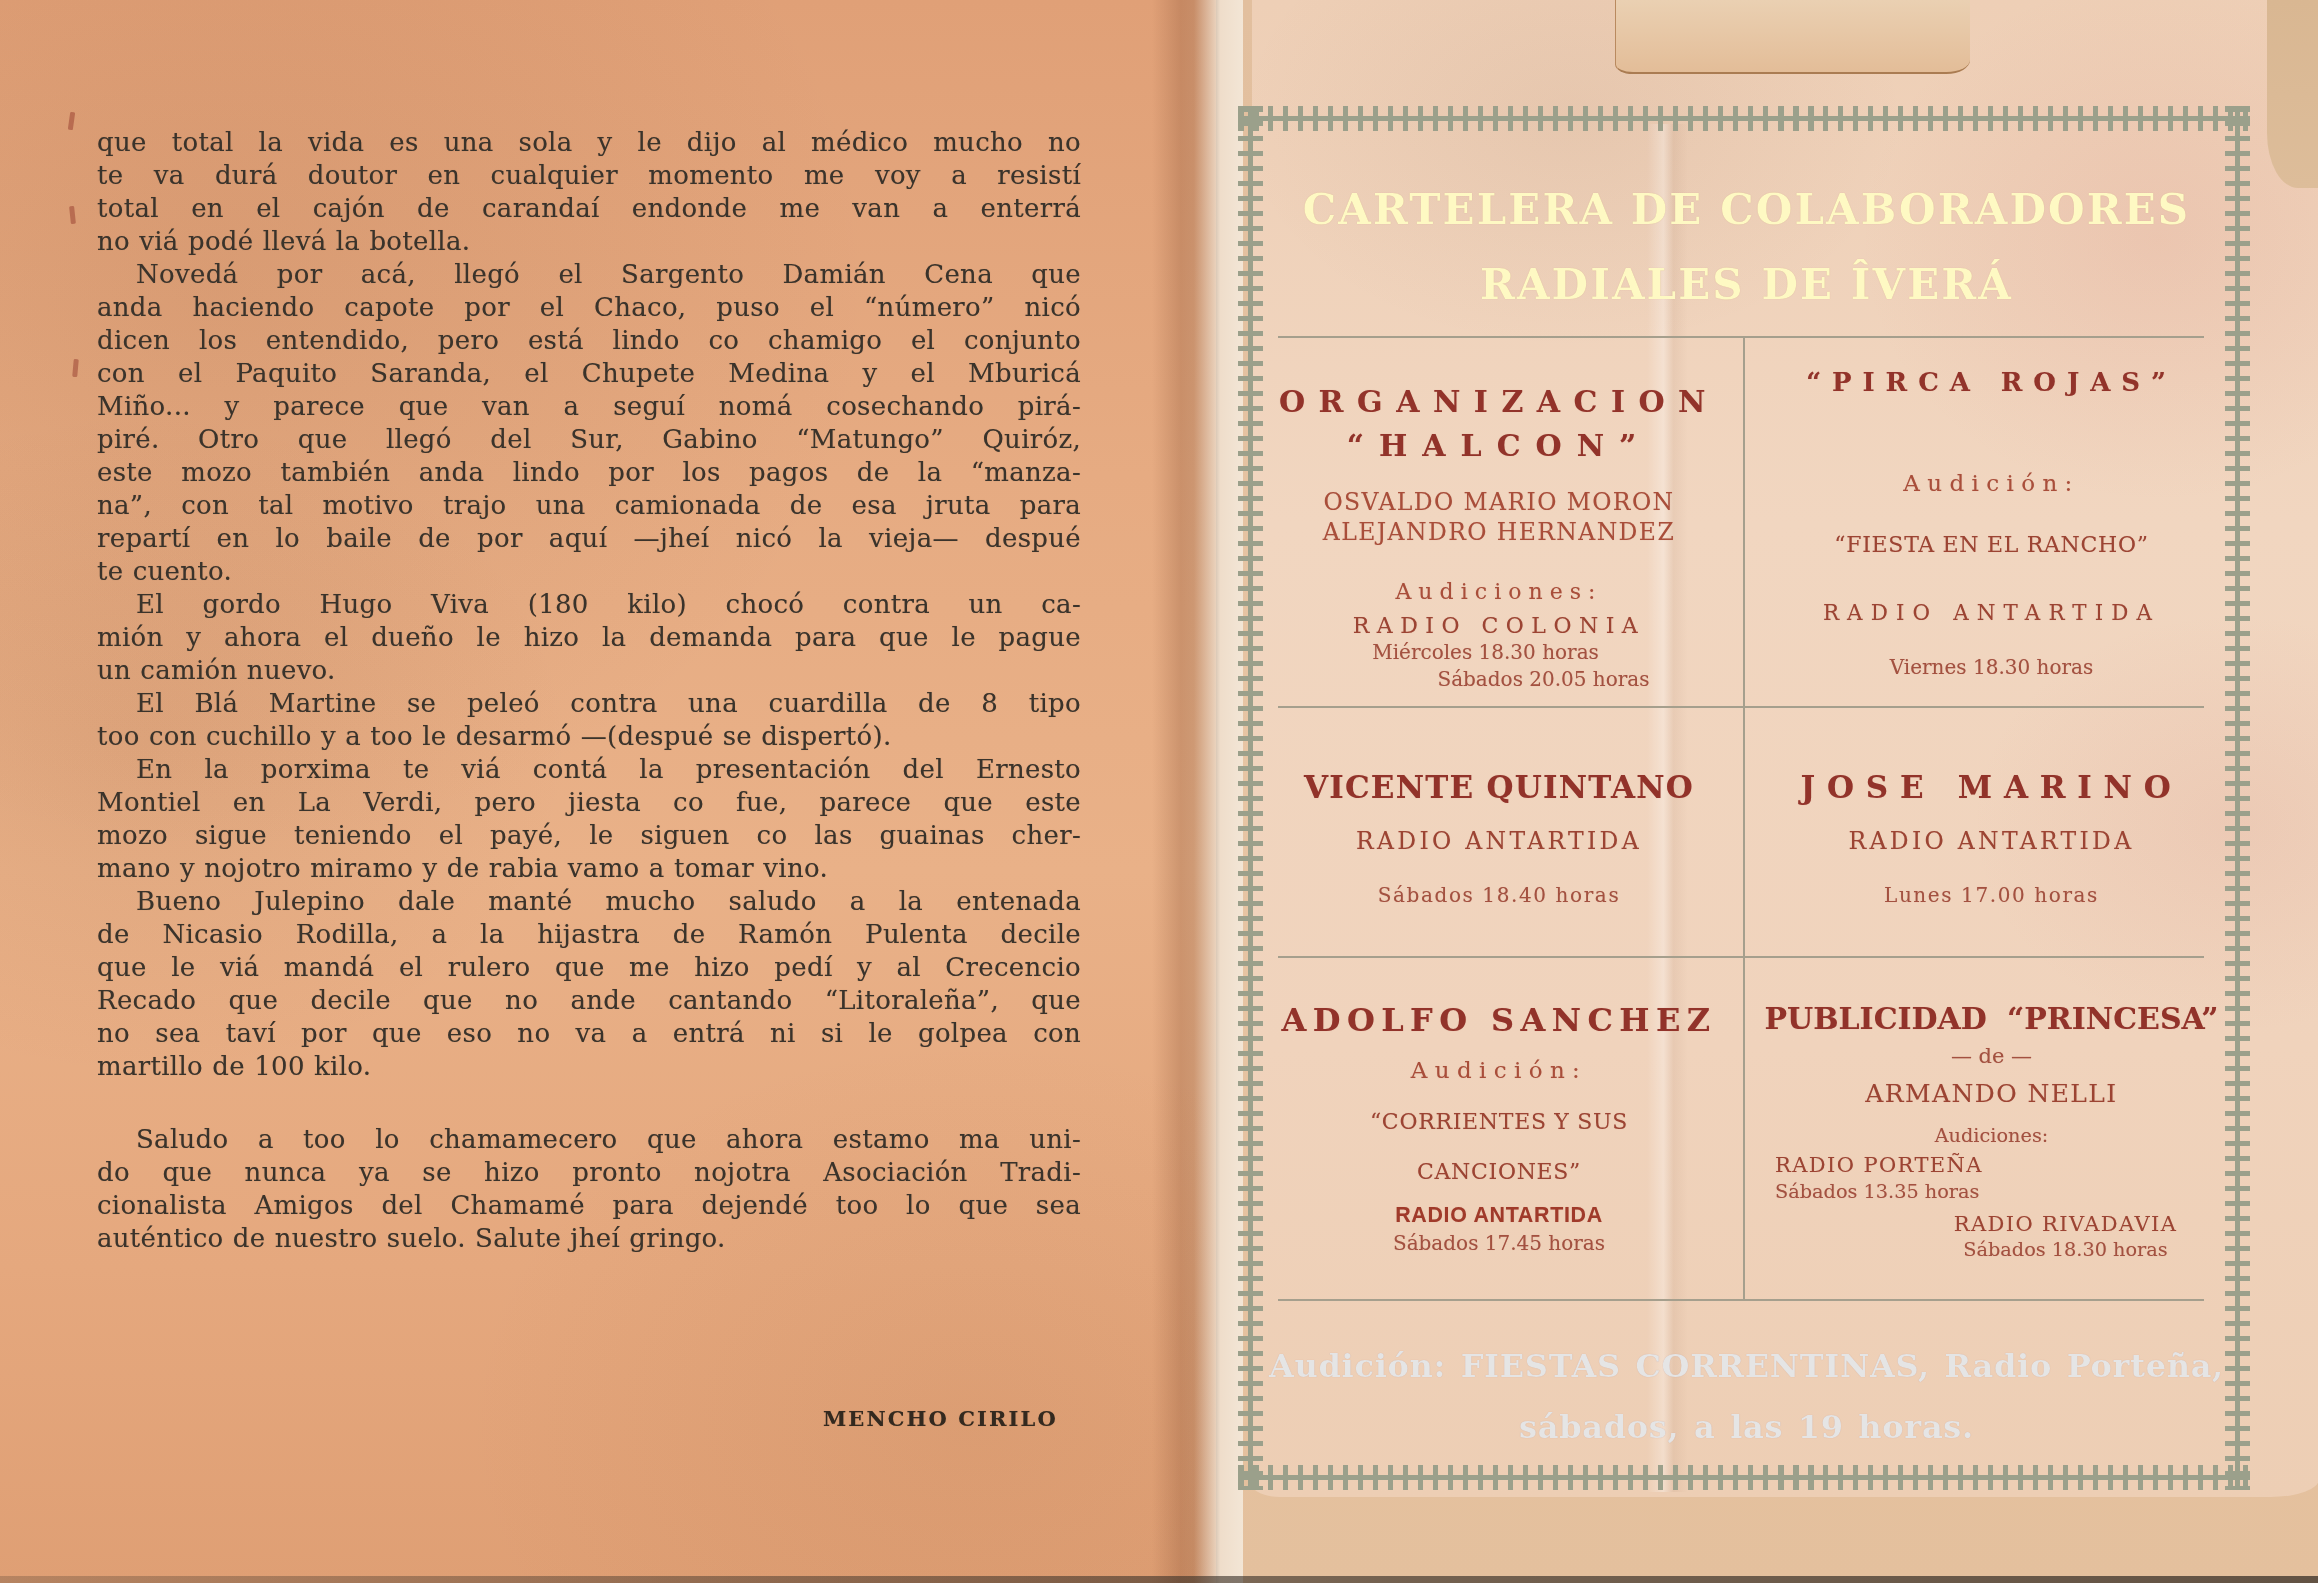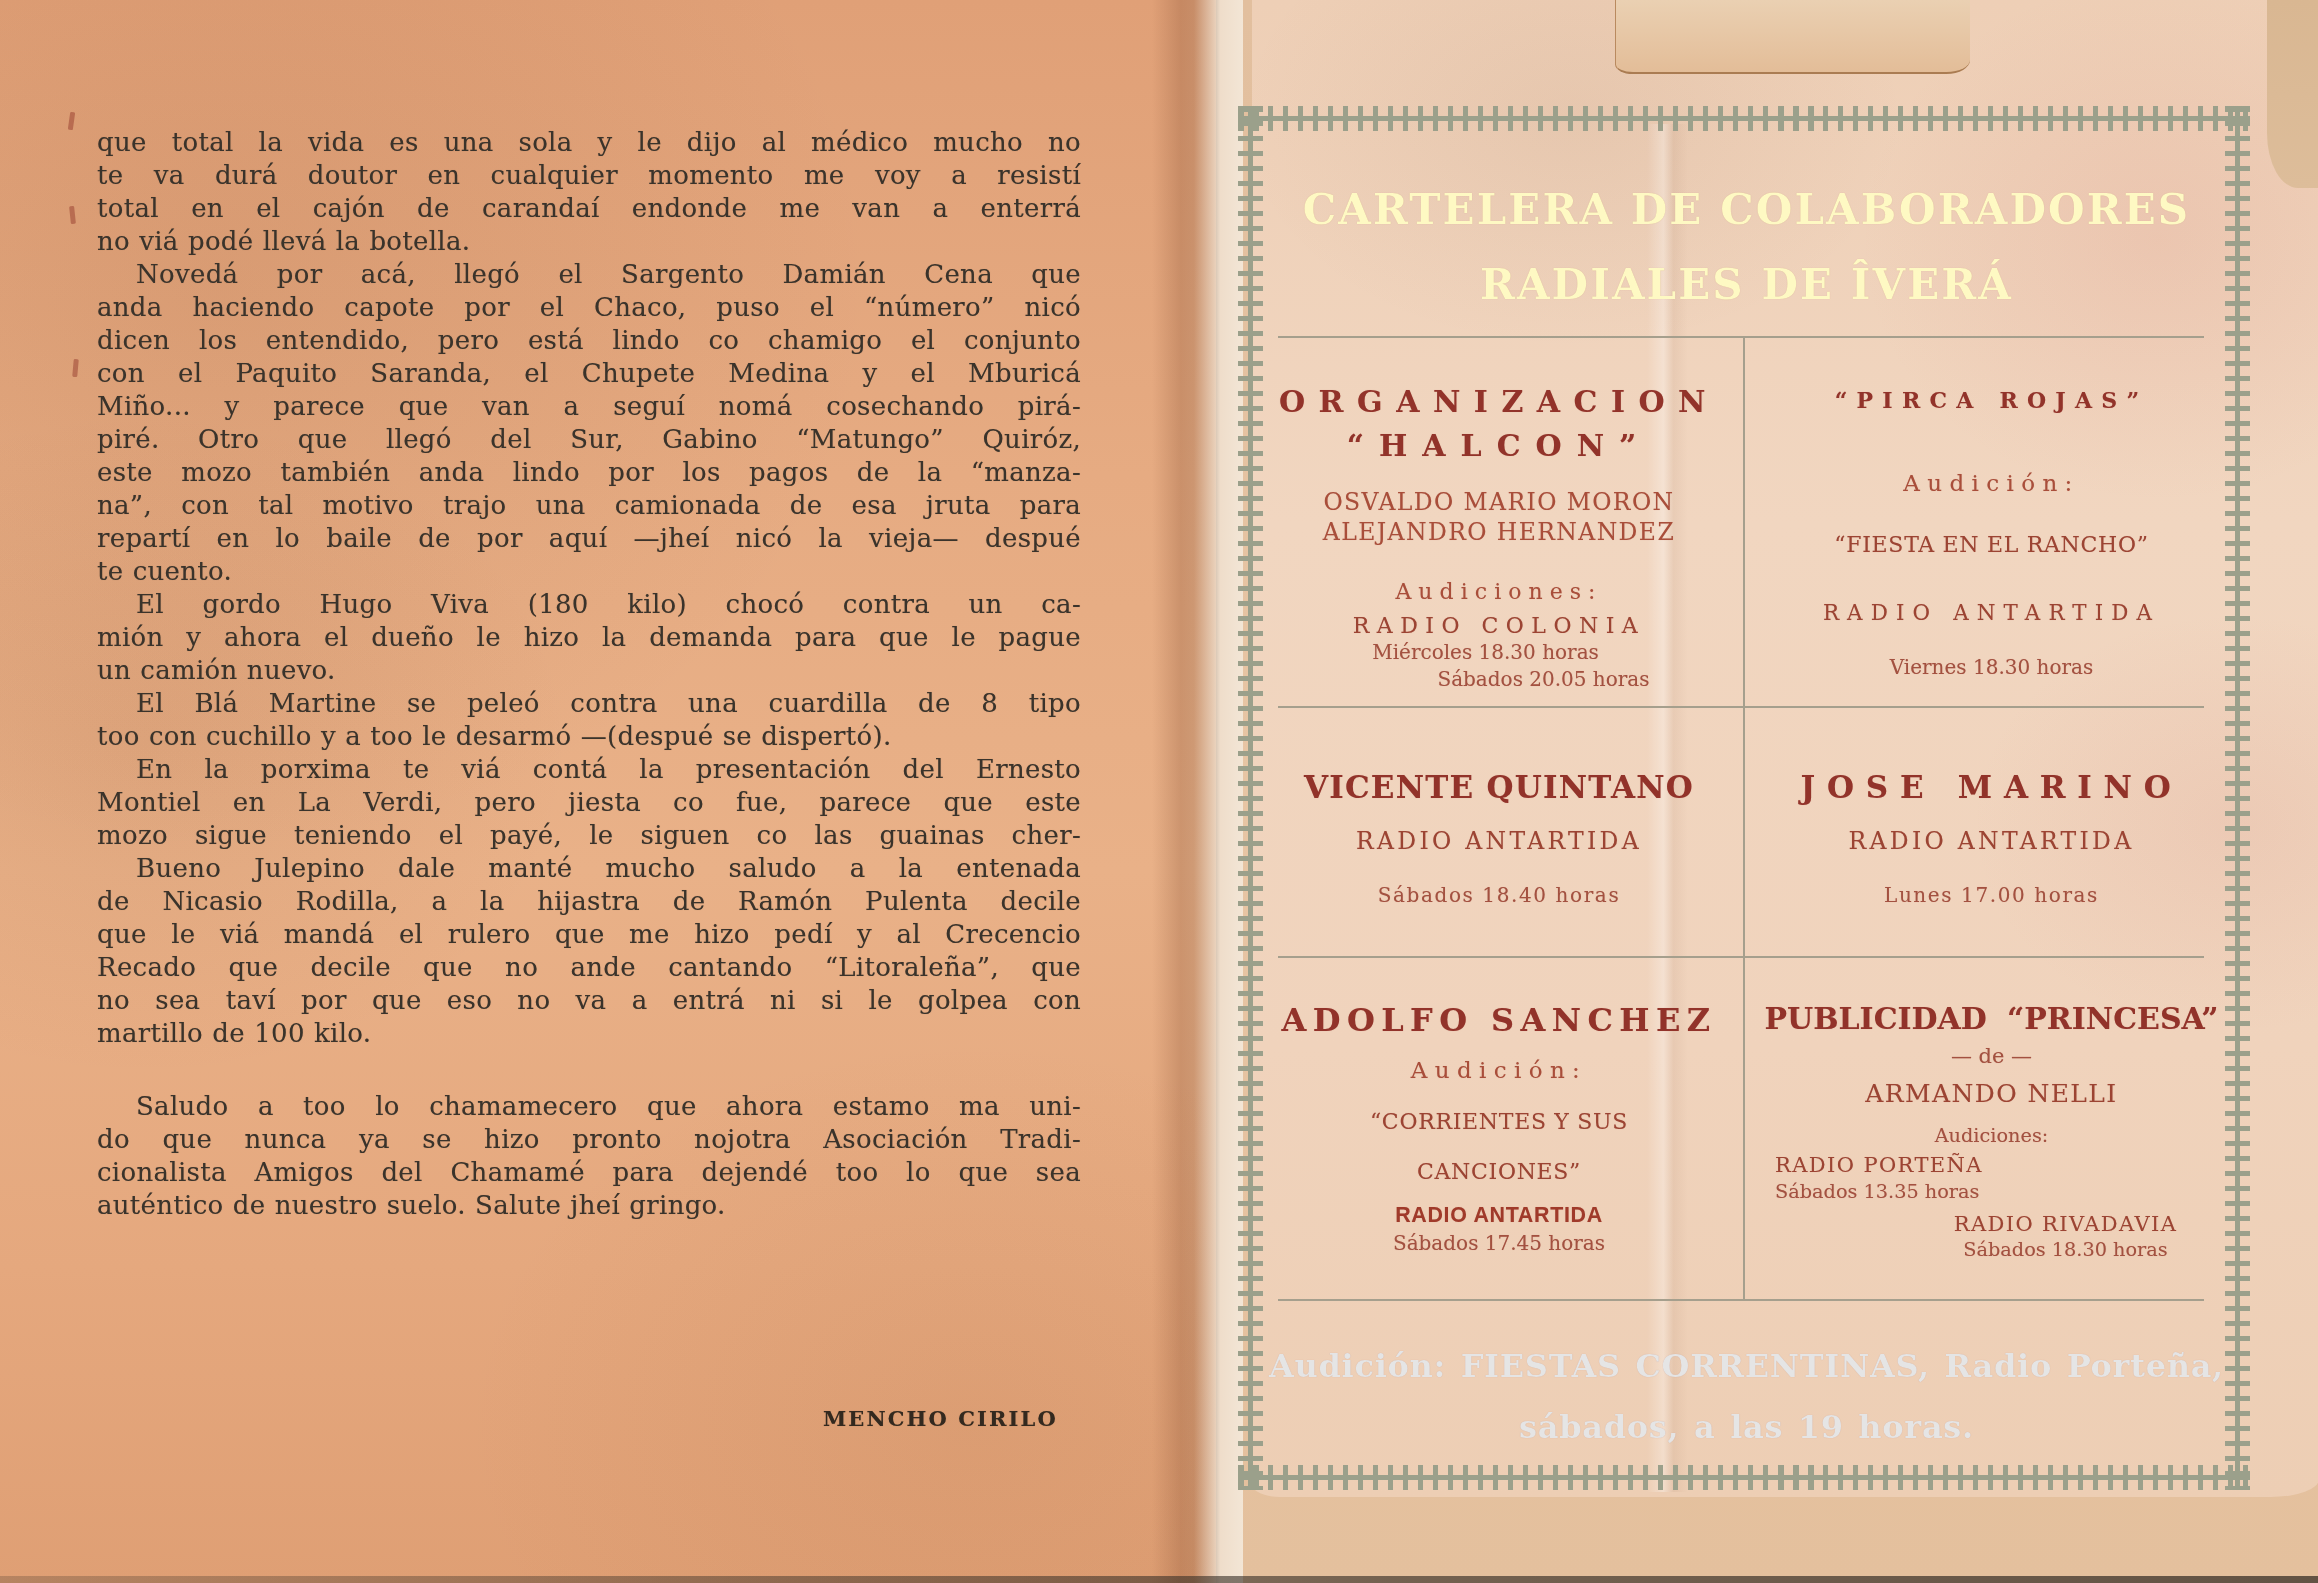--- a/index.html
+++ b/index.html
@@ -110,20 +110,21 @@
       <div class="ln">repartí en lo baile de por aquí —jheí nicó la vieja— despué</div>
       <div class="ln pend">te cuento.</div>
       <div class="ln ind">El gordo Hugo Viva (180 kilo) chocó contra un ca-</div>
       <div class="ln">mión y ahora el dueño le hizo la demanda para que le pague</div>
       <div class="ln pend">un camión nuevo.</div>
       <div class="ln ind">El Blá Martine se peleó contra una cuardilla de 8 tipo</div>
       <div class="ln pend">too con cuchillo y a too le desarmó —(despué se dispertó).</div>
       <div class="ln ind">En la porxima te viá contá la presentación del Ernesto</div>
       <div class="ln">Montiel en La Verdi, pero jiesta co fue, parece que este</div>
       <div class="ln">mozo sigue teniendo el payé, le siguen co las guainas cher-</div>
+      <div class="ln pend">mano y nojotro miramo y de rabia vamo a tomar vino.</div>
       <div class="ln ind">Bueno Julepino dale manté mucho saludo a la entenada</div>
       <div class="ln">de Nicasio Rodilla, a la hijastra de Ramón Pulenta decile</div>
       <div class="ln">que le viá mandá el rulero que me hizo pedí y al Crecencio</div>
       <div class="ln">Recado que decile que no ande cantando “Litoraleña”, que</div>
       <div class="ln">no sea taví por que eso no va a entrá ni si le golpea con</div>
       <div class="ln pend">martillo de 100 kilo.</div>
       <div class="ln ind gap">Saludo a too lo chamamecero que ahora estamo ma uni-</div>
       <div class="ln">do que nunca ya se hizo pronto nojotra Asociación Tradi-</div>
       <div class="ln">cionalista Amigos del Chamamé para dejendé too lo que sea</div>
       <div class="ln pend">auténtico de nuestro suelo. Salute jheí gringo.</div>
@@ -158,21 +159,21 @@
 
   <div class="rt c1 t-hd" style="top:384px;font-size:30px;letter-spacing:.45em;">ORGANIZACION</div>
   <div class="rt c1 t-hd" style="top:428px;font-size:30px;letter-spacing:.5em;">“HALCON”</div>
   <div class="rt c1 t-name" style="top:488px;">OSVALDO MARIO MORON</div>
   <div class="rt c1 t-name" style="top:518px;">ALEJANDRO HERNANDEZ</div>
   <div class="rt c1 t-label" style="top:579px;">Audiciones:</div>
   <div class="rt c1 t-station" style="top:613px;letter-spacing:.34em;">RADIO COLONIA</div>
   <div class="rt t-sched" style="left:1254px;width:463px;top:640px;">Miércoles 18.30 horas</div>
   <div class="rt t-sched" style="left:1312px;width:463px;top:667px;">Sábados 20.05 horas</div>
 
-  <div class="rt c2 t-hd" style="top:387px;font-size:22px;letter-spacing:.42em;">“PIRCA ROJAS”</div>
+  <div class="rt c2 t-hd" style="top:367px;font-size:26px;letter-spacing:.42em;">“PIRCA ROJAS”</div>
   <div class="rt c2 t-label" style="top:470px;font-size:23px;">Audición:</div>
   <div class="rt c2 t-prog" style="top:532px;">“FIESTA EN EL RANCHO”</div>
   <div class="rt c2 t-station" style="top:600px;font-size:21.4px;letter-spacing:.38em;">RADIO ANTARTIDA</div>
   <div class="rt c2 t-sched" style="top:655px;">Viernes 18.30 horas</div>
 
   <div class="rt c1 t-hd" style="top:769px;font-size:31px;letter-spacing:.04em;">VICENTE QUINTANO</div>
   <div class="rt c1 t-station" style="top:827px;font-size:23.5px;letter-spacing:.14em;">RADIO ANTARTIDA</div>
   <div class="rt c1 t-sched" style="top:883px;letter-spacing:.08em;">Sábados 18.40 horas</div>
 
   <div class="rt c2 t-hd" style="top:769px;font-size:31px;letter-spacing:.38em;">JOSE MARINO</div>

